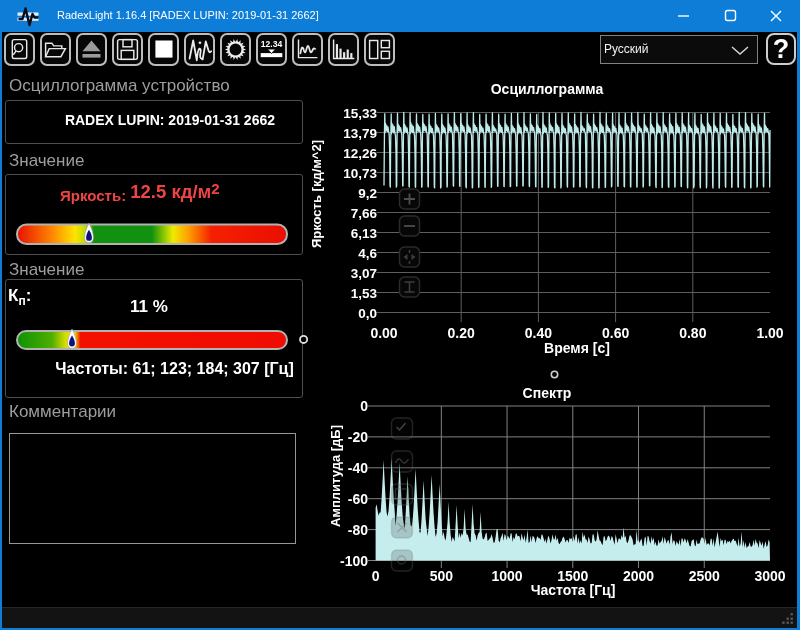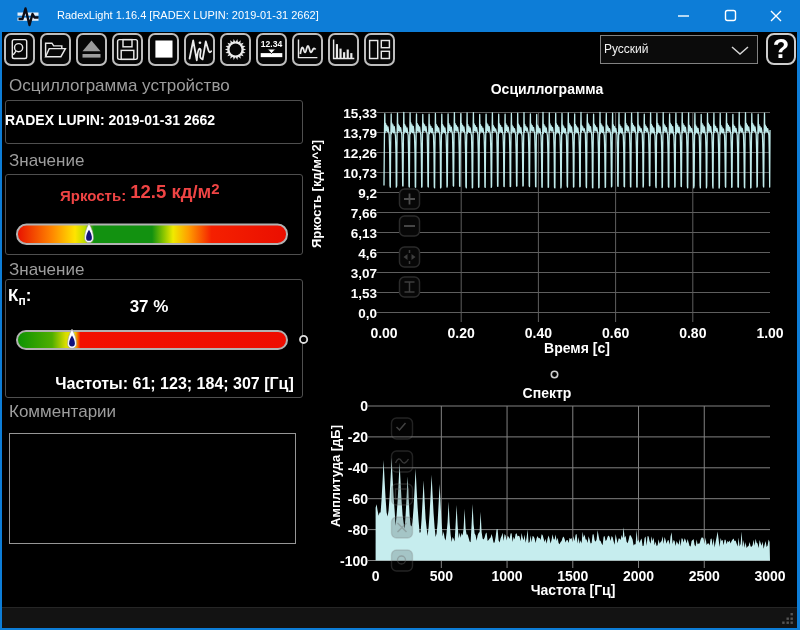--- a/index.html
+++ b/index.html
@@ -96,21 +96,21 @@
 <div class="abs" style="left:600px;top:35px;width:158px;height:29px;background:#0b0b0b;border:1.5px solid #828282;box-sizing:border-box;"></div>
 <div class="abs" style="left:604px;top:42px;color:#f2f2f2;font-size:12px;">Русский</div>
 <svg class="abs" style="left:730px;top:45px" width="20" height="12">
     <path d="M2 2 l8 7 l8 -7" stroke="#d5d5d5" stroke-width="1.5" fill="none"></path>
   </svg>
 <div class="abs" style="left:766px;top:33px;width:30px;height:32px;border:2px solid #cdcdcd;border-radius:8px;background:#060606;box-sizing:border-box;"></div>
 <div class="abs" style="left:766px;top:33px;width:30px;height:33px;color:#fff;font-size:27px;font-weight:bold;text-align:center;line-height:33px;">?</div>
 
 <div class="abs glabel" style="top:76px;">Осциллограмма устройство</div>
 <div class="abs gbox" style="top:100px;height:42px;"></div>
-<div class="abs" style="left:5px;top:112px;width:270px;text-align:left;color:#fff;font-size:14px;font-weight:bold;">RADEX LUPIN: 2019-01-31 2662</div>
+<div class="abs" style="left:5px;top:112px;width:270px;text-align:right;color:#fff;font-size:14px;font-weight:bold;">RADEX LUPIN: 2019-01-31 2662</div>
 
 <div class="abs glabel" style="top:151px;">Значение</div>
 <div class="abs gbox" style="top:174px;height:79px;"></div>
 <div class="abs" style="left:60px;top:182px;color:#ef4444;font-size:15px;font-weight:bold;">Яркость:&nbsp;<span style="font-size:18.5px;position:relative;top:-2.5px;">12.5 кд/м<span style="font-size:15px;vertical-align:4.5px;">2</span></span></div>
 <svg class="abs" style="left:0;top:218px" width="305" height="36" viewBox="0 0 305 36">
 <defs>
       <linearGradient id="g1" x1="0" y1="0" x2="1" y2="0">
 <stop offset="0" stop-color="#e81000"></stop>
         <stop offset="0.13" stop-color="#ff8700"></stop>
 <stop offset="0.215" stop-color="#ffe400"></stop>
@@ -125,37 +125,37 @@
       </linearGradient>
     </defs>
 <rect x="17" y="6.5" width="270" height="19.5" rx="9.5" fill="url(#g1)" stroke="#b2b2b2" stroke-width="2"></rect>
 <path d="M89 5.300000000000001 C 92.2 11.3 93.4 15.3 93.4 20.3 A 4.4 4.4 0 1 1 84.6 20.3 C 84.6 15.3 85.8 11.3 89 5.300000000000001 Z" fill="#fff" stroke="#9a9a9a" stroke-width="0.6"></path>
 <path d="M89 11.8 C 91 14.8 91.9 17.3 91.9 19.900000000000002 A 2.9 2.9 0 1 1 86.1 19.900000000000002 C 86.1 17.3 87 14.8 89 11.8 Z" fill="#10107a"></path>
 </svg>
 
 <div class="abs glabel" style="top:260px;">Значение</div>
 <div class="abs gbox" style="top:279px;height:117px;"></div>
 <div class="abs" style="left:8px;top:286px;color:#fff;font-size:17px;font-weight:bold;">К<span style="font-size:12px;vertical-align:-4px;">п</span>:</div>
-<div class="abs" style="left:59px;top:297px;width:180px;text-align:center;color:#fff;font-size:17px;font-weight:bold;">37 %</div>
+<div class="abs" style="left:59px;top:297px;width:180px;text-align:center;color:#fff;font-size:17px;font-weight:bold;">11 %</div>
 <svg class="abs" style="left:0;top:323px" width="305" height="36" viewBox="0 0 305 36">
 <defs>
       <linearGradient id="g2" x1="0" y1="0" x2="1" y2="0">
 <stop offset="0" stop-color="#0c9203"></stop>
         <stop offset="0.13" stop-color="#4fae00"></stop>
 <stop offset="0.18" stop-color="#d8dc00"></stop>
         <stop offset="0.212" stop-color="#f0ea00"></stop>
 <stop offset="0.235" stop-color="#f31000"></stop>
         <stop offset="1" stop-color="#ee0d00"></stop>
 </linearGradient>
     </defs>
 <rect x="17" y="8" width="270" height="18" rx="9" fill="url(#g2)" stroke="#b2b2b2" stroke-width="2"></rect>
 <path d="M72 6 C 75.2 12 76.4 16 76.4 21 A 4.4 4.4 0 1 1 67.6 21 C 67.6 16 68.8 12 72 6 Z" fill="#fff" stroke="#9a9a9a" stroke-width="0.6"></path>
 <path d="M72 12.5 C 74 15.5 74.9 18 74.9 20.6 A 2.9 2.9 0 1 1 69.1 20.6 C 69.1 18 70 15.5 72 12.5 Z" fill="#10107a"></path>
 </svg>
-<div class="abs" style="left:20px;top:375px;width:309px;text-align:center;color:#fff;font-size:16px;font-weight:bold;white-space:nowrap;">Частоты: 61; 123; 184; 307 [Гц]</div>
+<div class="abs" style="left:20px;top:360px;width:309px;text-align:center;color:#fff;font-size:16px;font-weight:bold;white-space:nowrap;">Частоты: 61; 123; 184; 307 [Гц]</div>
 
 <div class="abs glabel" style="top:402px;">Комментарии</div>
 <div class="abs" style="left:9px;top:433px;width:287px;height:111px;border:1px solid #969696;background:#000;box-sizing:border-box;"></div>
 
 <svg class="abs" style="left:0;top:0" width="800" height="630" viewBox="0 0 800 630">
 <text x="547" y="94" text-anchor="middle" fill="#fff" font-size="14" font-weight="bold" font-family="Liberation Sans">Осциллограмма</text>
 <g stroke="#5e5e5e" stroke-width="1">
       <line x1="376.5" y1="112.5" x2="770" y2="112.5"></line>
       <line x1="376.5" y1="132.5" x2="770" y2="132.5"></line>
       <line x1="376.5" y1="152.5" x2="770" y2="152.5"></line>

